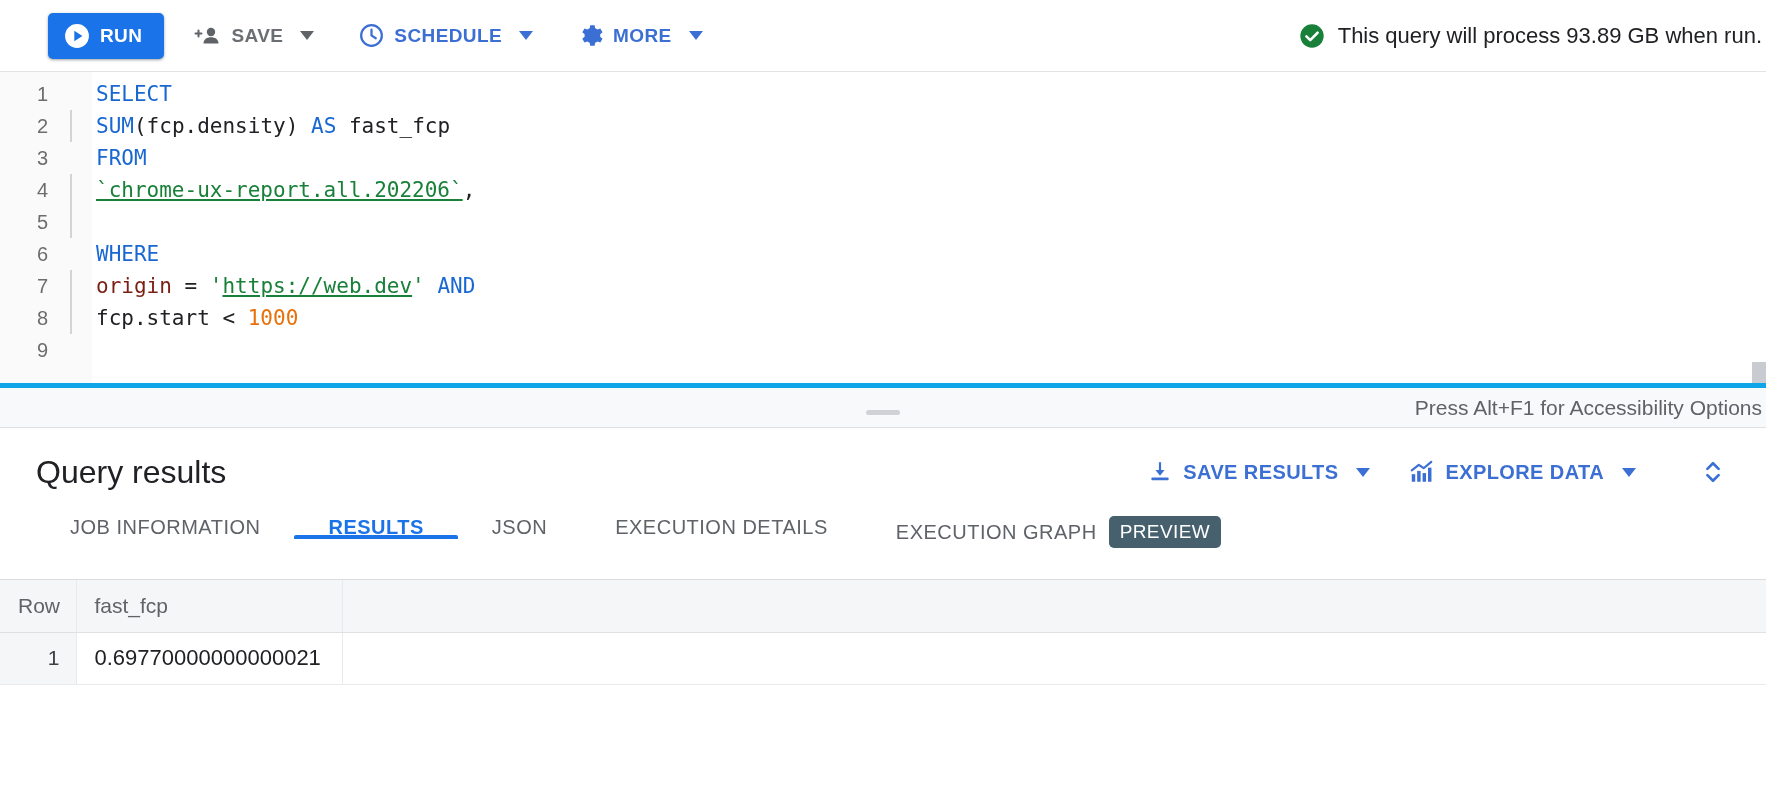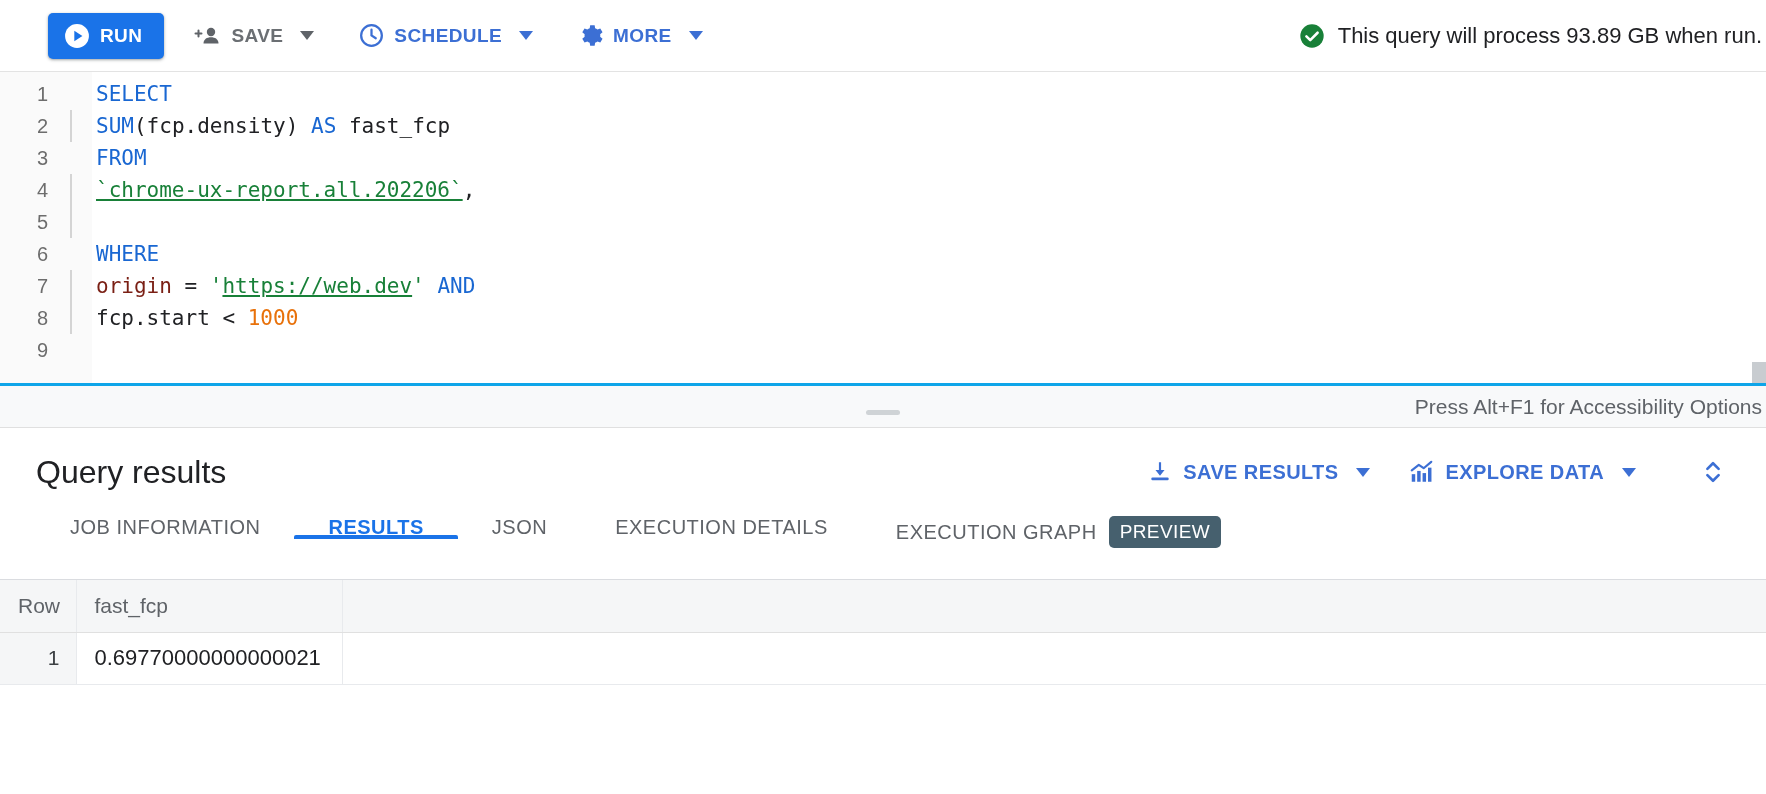--- a/index.html
+++ b/index.html
@@ -116,21 +116,21 @@
   .str  { color: #188038; text-decoration: underline; margin-top: 48px; }
   .tbl  { color: #188038; text-decoration: underline; }
   .num  { color: #e8710a; }
   .ident{ color: #7a1f14; }
 
   .editor-footer {
     position: absolute;
     left: 0; right: 0; bottom: 0;
     height: 44px;
     background: #f8f9fa;
-    border-top: 3px solid #0ea5e9;
+    border-top: 5px solid #0ea5e9;
     display: flex; align-items: center; justify-content: flex-end;
     padding-right: 4px;
   }
   .a11y-text {
     font-size: 21px;
     color: #5f6368;
   }
   .drag-handle {
     position: absolute;
     left: 50%;

